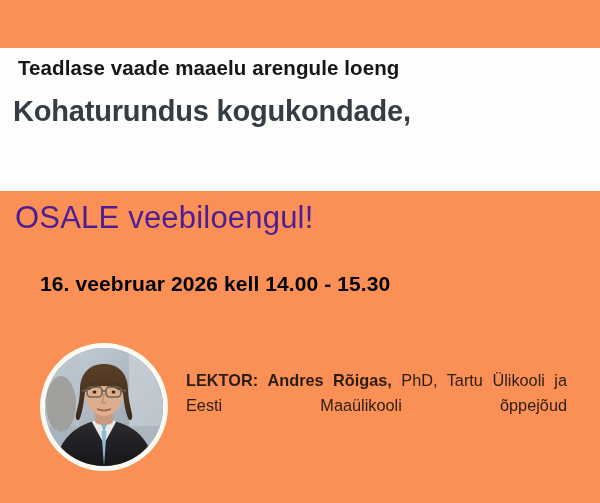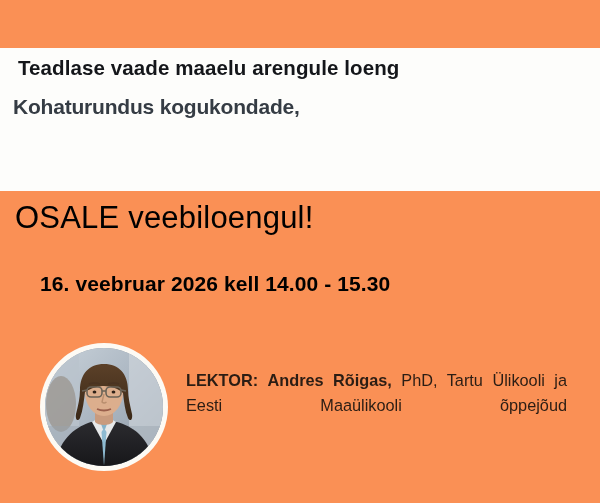--- a/index.html
+++ b/index.html
@@ -38,37 +38,37 @@
     letter-spacing: 0.1px;
     color: #14161a;
     white-space: nowrap;
   }
 
   .headline {
     position: absolute;
     left: 13px;
     top: 95px;
     width: 572px;
-    font-size: 21px;
+    font-size: 29px;
     font-weight: 800;
     line-height: 1.12;
     letter-spacing: -0.2px;
     color: #353c44;
   }
   .headline .l2 { display: block; }
 
   
   .cta {
     position: absolute;
     left: 15px;
     top: 200px;
     font-size: 31px;
     font-weight: 400;
     letter-spacing: 0.2px;
-    color: #000000;
+    color: #4c1d95;
     white-space: nowrap;
   }
 
   .datetime {
     position: absolute;
     left: 40px;
     top: 272px;
     font-size: 21px;
     font-weight: 600;
     letter-spacing: 0.1px;

